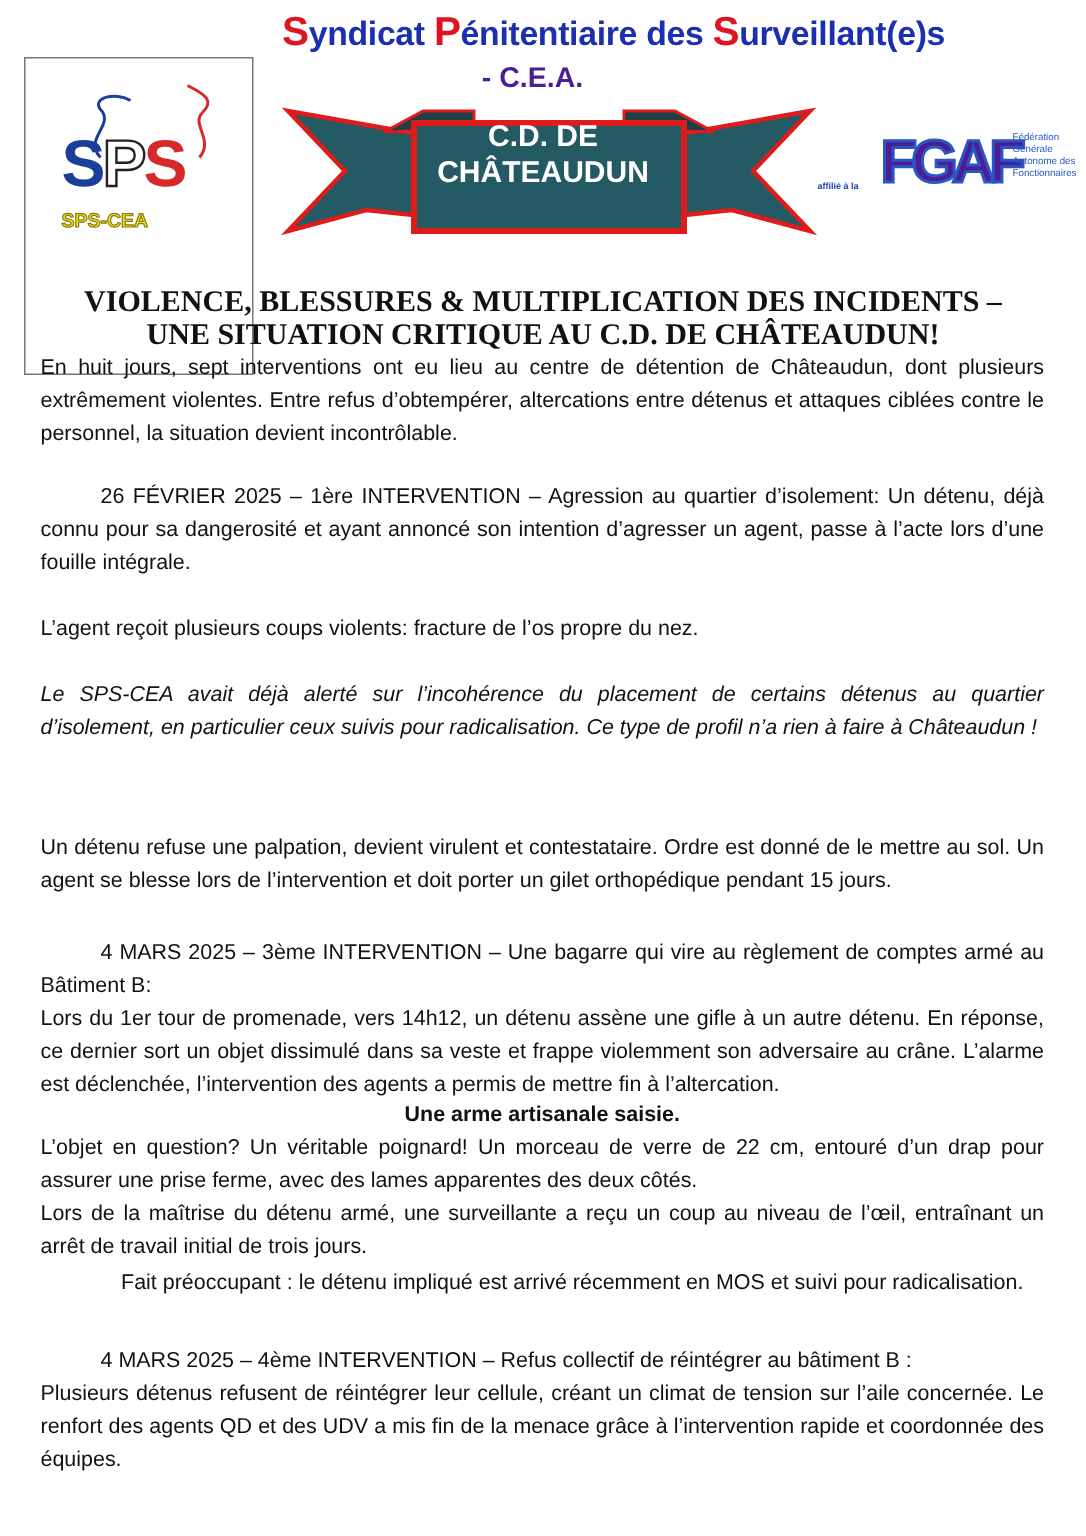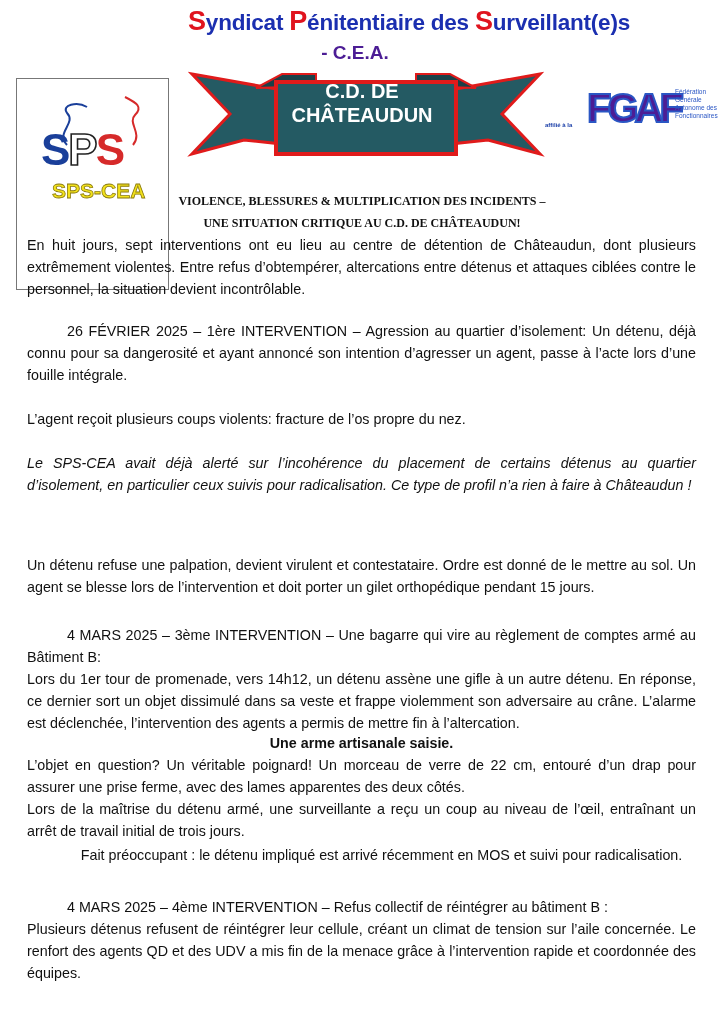--- a/index.html
+++ b/index.html
@@ -1,35 +1,35 @@
 <!DOCTYPE html>
 <html><head>
 <meta charset="utf-8">
 <style>
   html, body { margin:0; padding:0; background:#ffffff; }
   body { width:724px; height:1024px; position:relative; overflow:hidden; font-family:"Liberation Sans", sans-serif; color:#111; }
   .abs { position:absolute; }
   
-  .logo-box { left:16px; top:38px; width:153px; height:212px; border:1px solid #777; box-sizing:border-box; background:#fff;margin-top:40px; }
+  .logo-box { left:16px; top:38px; width:153px; height:212px; border:1px solid #777; box-sizing:border-box; background:#fff; }
   .sps-letters { position:absolute; left:24px; top:46px; font-family:"Liberation Sans", sans-serif; font-weight:bold; font-size:44px; letter-spacing:-2px; }
   .sps-letters .s1 { color:#1a3f9a; }
   .sps-letters .p { color:#fff; -webkit-text-stroke:1.6px #222; }
   .sps-letters .s2 { color:#d62a2a; }
-  .sps-sub { position:absolute; left:35px; top:100px; font-weight:bold; font-size:21px; color:#f3e21a; -webkit-text-stroke:0.8px #8a7a10; font-family:"Liberation Sans", sans-serif; }
+  .sps-sub { position:absolute; left:24px; top:100px; font-weight:bold; font-size:13px; color:#f3e21a; -webkit-text-stroke:0.8px #8a7a10; font-family:"Liberation Sans", sans-serif; }
   .syndicat { left:188px; top:6px; width:380px; font-weight:bold; font-size:22.5px; color:#1b2fb0; white-space:nowrap; letter-spacing:-0.2px; }
   .syndicat .cap { color:#e0141e; font-size:27px; }
   .cea { left:300px; top:42px; width:110px; text-align:center; font-weight:bold; font-size:19px; color:#4c1d95; }
   .banner { left:186px; top:68px; }
   .banner-text { left:270px; top:79px; width:184px; text-align:center; color:#fff; font-weight:bold; font-size:20px; line-height:24px; }
   .fgaf { left:545px; top:80px; width:175px; height:60px; }
   .fgaf-affilie { position:absolute; left:0; top:42px; font-size:6px; font-weight:bold; color:#1b3fa8; }
   .fgaf-logo { position:absolute; left:42px; top:6px; font-size:40px; font-weight:bold; color:#4c1d95; -webkit-text-stroke:2px #2a56c4; letter-spacing:-4px; font-family:"Liberation Sans", sans-serif; }
   .fgaf-desc { position:absolute; left:130px; top:8px; font-size:6.5px; color:#2a56c4; line-height:8px; width:60px; }
   
-  .title { left:20px; top:190px; width:684px; text-align:center; font-family:"Liberation Serif", serif; font-weight:bold; font-size:12px; line-height:22px; }
+  .title { left:20px; top:190px; width:684px; text-align:center; font-family:"Liberation Serif", serif; font-weight:bold; font-size:20px; line-height:22px; }
   .txt { left:27px; width:669px; font-size:14.3px; line-height:22px; text-align:justify; }
   .txt b { font-weight:normal;margin-left:40px; }
   .txt.italic { font-style:italic; }
   .center { text-align:center; }
 </style>
 </head>
 <body>
 
 <div class="abs logo-box">
   <svg class="abs" style="left:30px;top:14px" width="110" height="60" viewBox="0 0 110 60">

